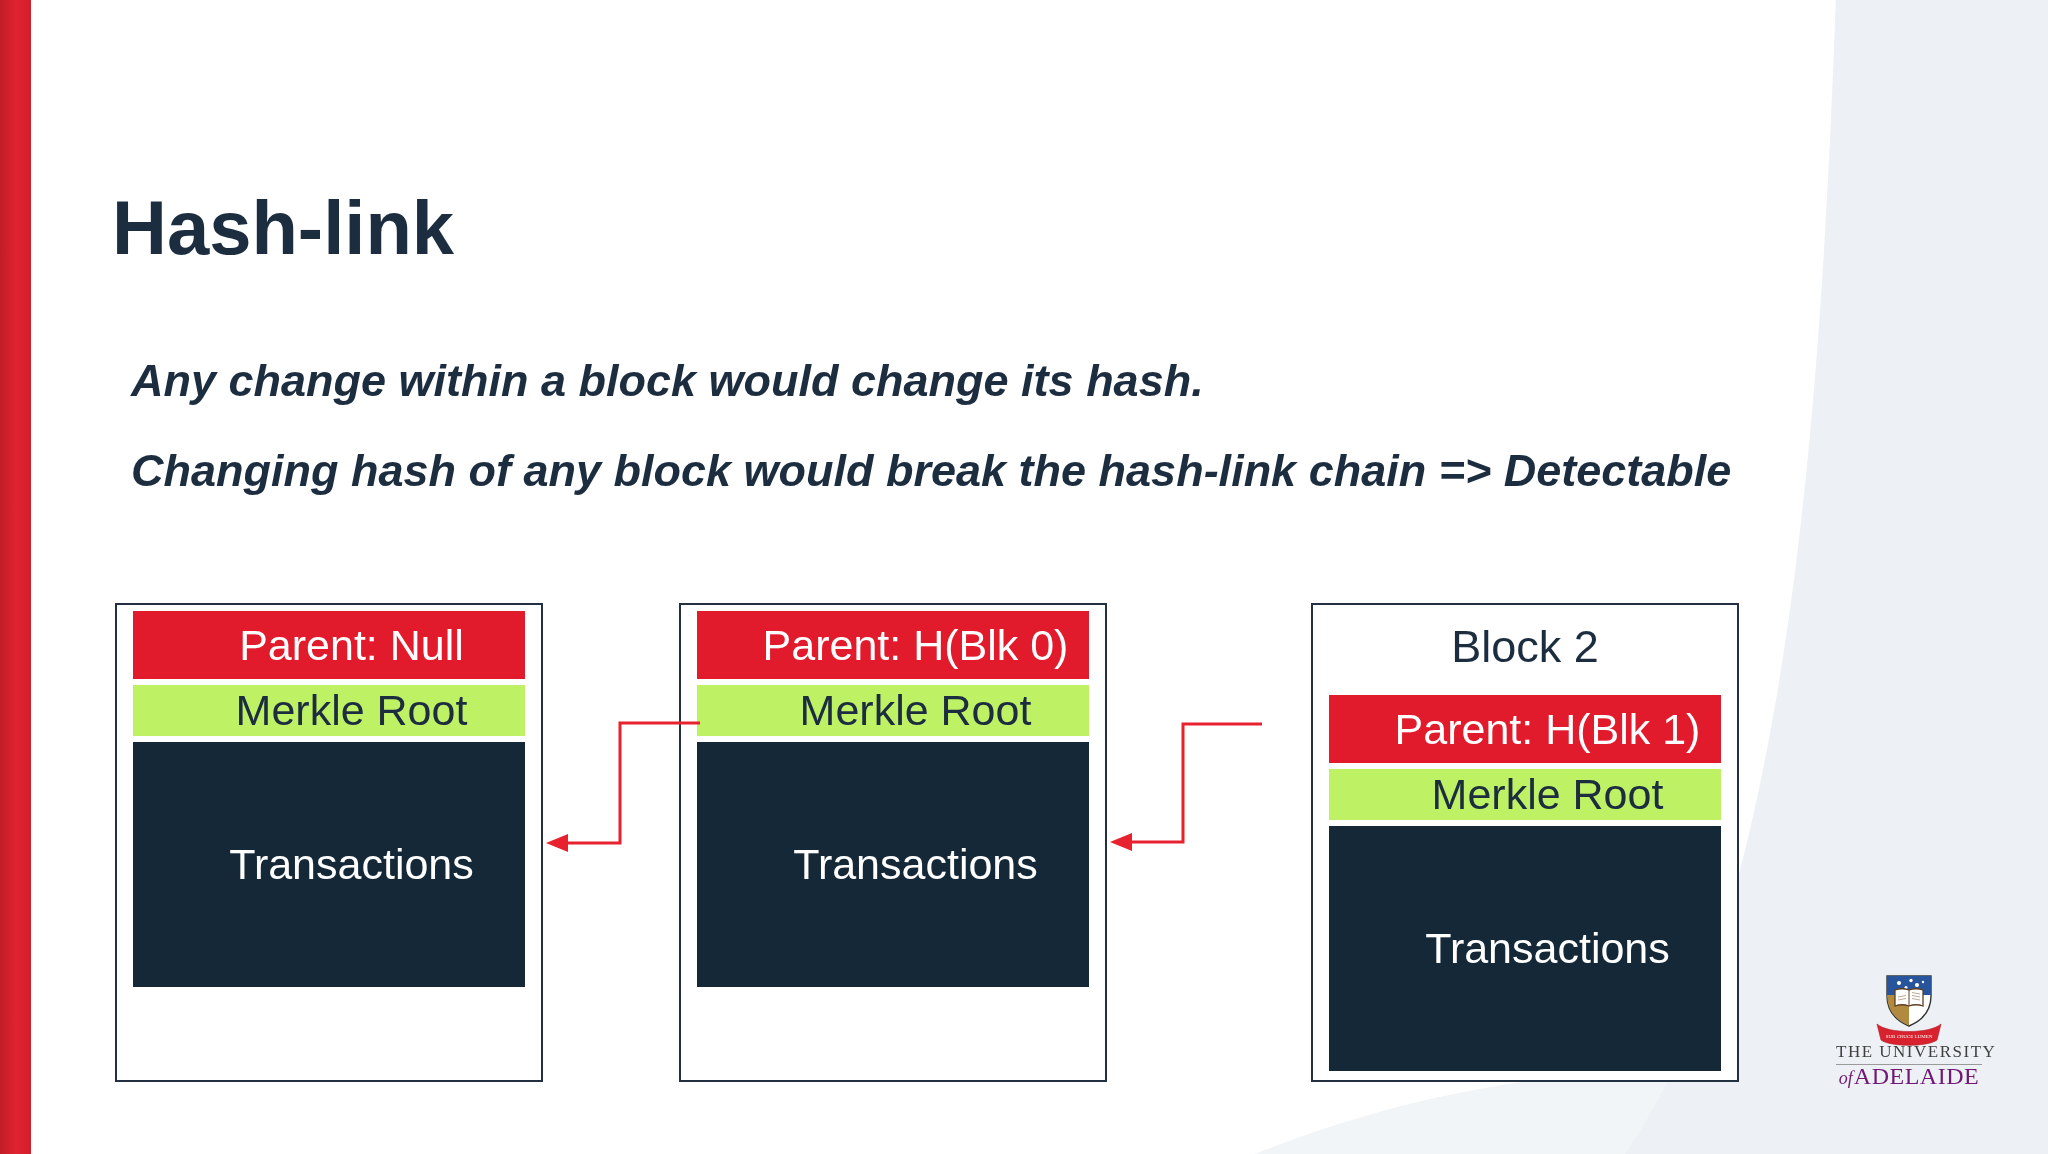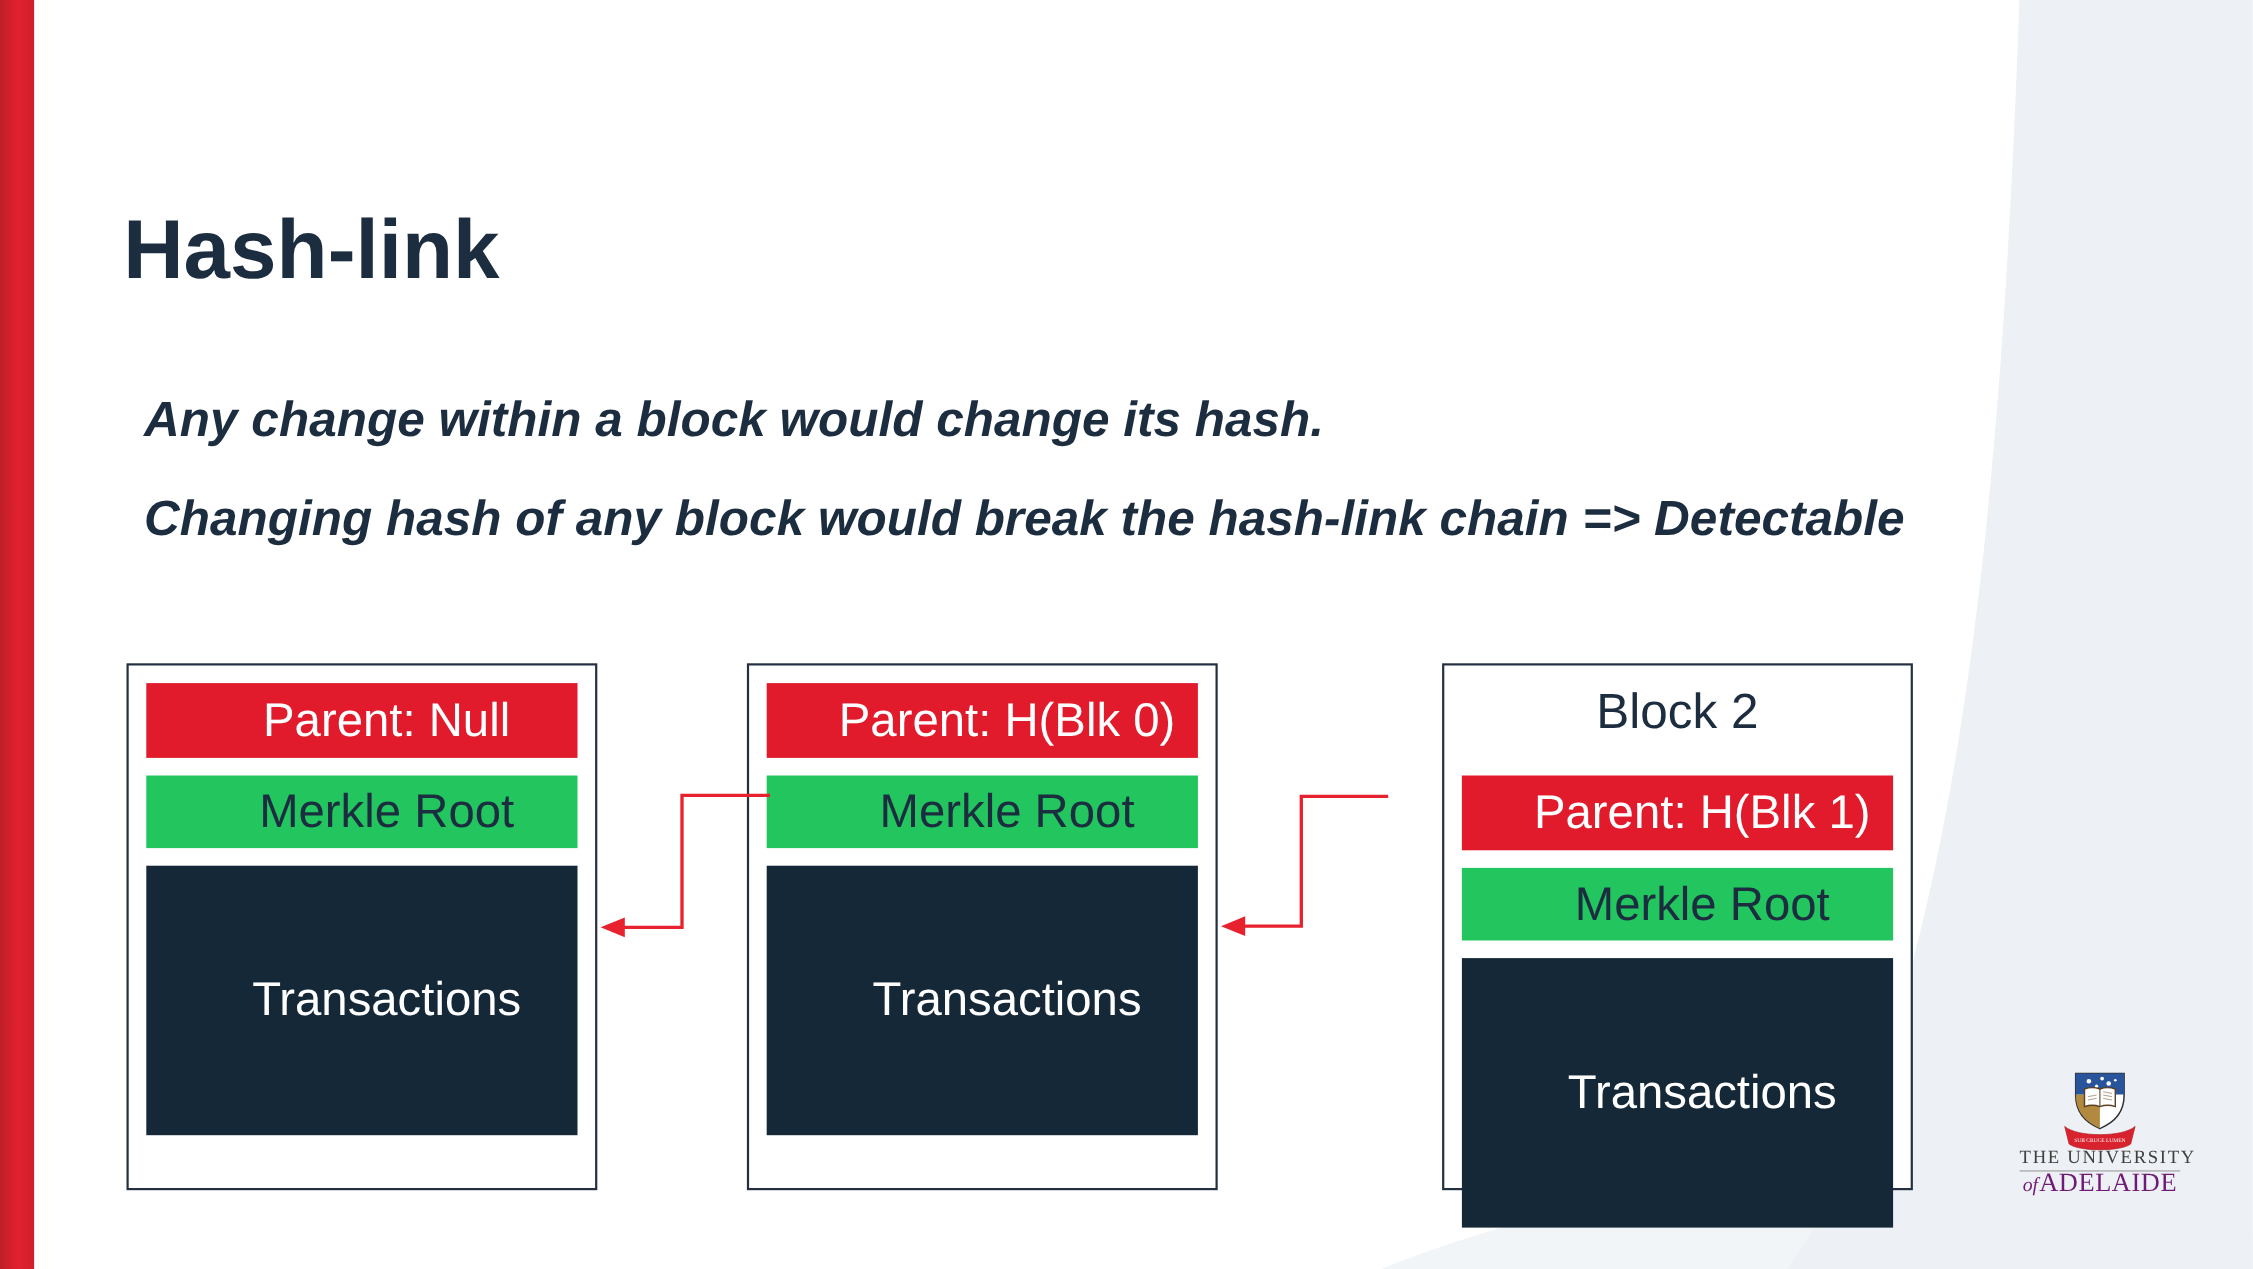--- a/index.html
+++ b/index.html
@@ -50,27 +50,27 @@
   }
   .block.b0 { left: 115px; }
   .block.b1 { left: 679px; }
   .block.b2 { left: 1311px; }
   .block-title {
     height: 84px;
     display: flex; align-items: center; justify-content: center;
     font-size: 45px; color: var(--text-navy);
   }
   .row {
-    margin: 16px 16px;
+    margin: 6px 16px;
     display: flex; align-items: center; justify-content: center;
     font-size: 43px;
     padding-left: 45px;
   }
   .row.parent { height: 68px; background: var(--accent-red); color: #ffffff; }
-  .row.merkle { height: 66px; background: #22c55e; color: var(--text-navy); }
+  .row.merkle { height: 51px; background: #bef264; color: var(--text-navy); }
   .row.tx     { height: 245px; background: var(--navy); color: #ffffff; }
 
   svg.arrows {
     position: absolute; inset: 0; width: 2048px; height: 1154px;
     pointer-events: none;
   }
 
   .logo {
     position: absolute; left: 1836px; top: 974px; width: 146px; height: 116px;
   }

